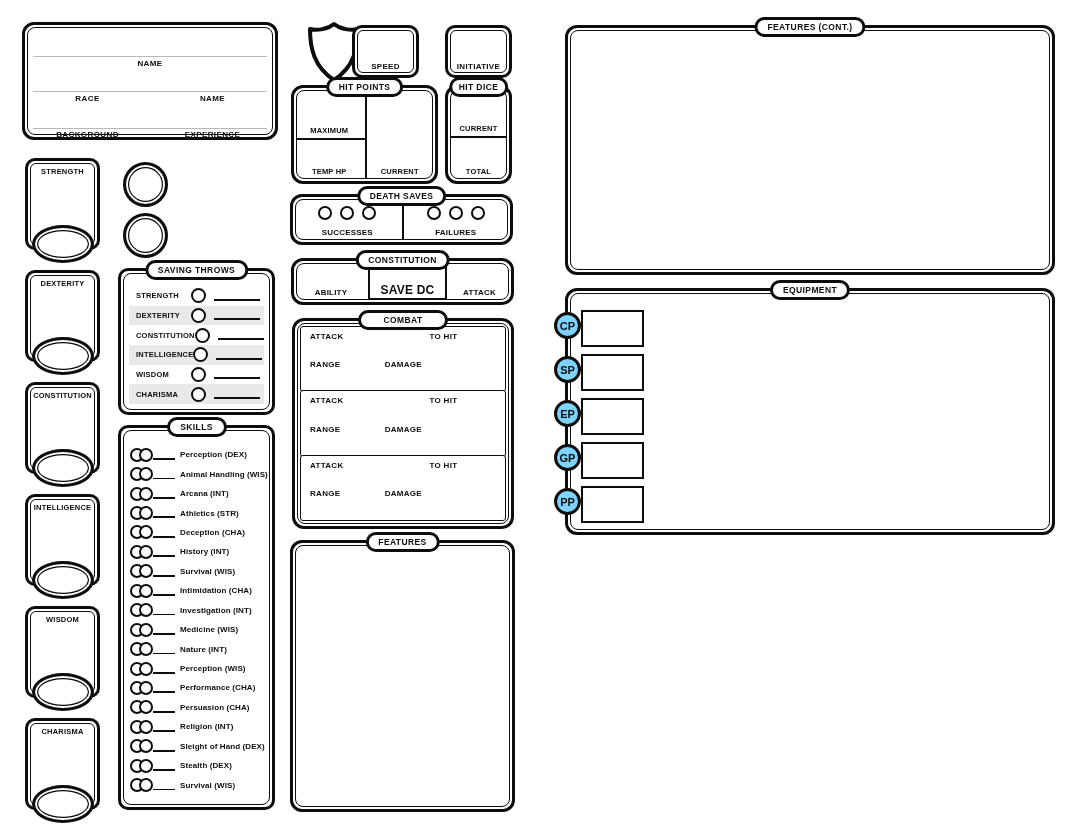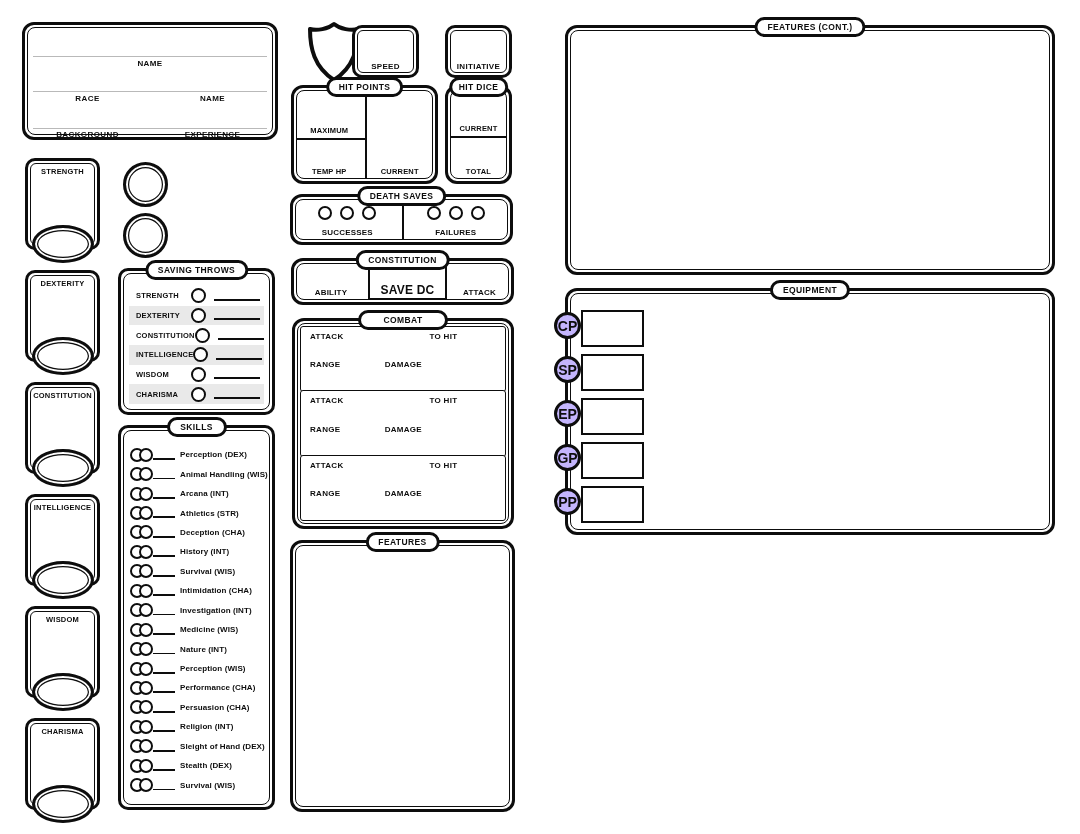--- a/index.html
+++ b/index.html
@@ -70,22 +70,22 @@
   
   .sc-mid{position:absolute;left:74px;top:2px;bottom:2px;width:79px;border:2px solid #0d0d0d;background:#fff;}
 
   
   .cb-rows{position:absolute;inset:5px;display:flex;flex-direction:column;z-index:1;}
   .cb-block{flex:1;border:1.7px solid #0d0d0d;border-radius:3px;position:relative;background:#fff;}
   .cb-block + .cb-block{margin-top:-1.7px;}
   .cl{position:absolute;font-size:8px;font-weight:700;letter-spacing:.3px;}
 
   
-  .coin-circle{position:absolute;left:-14px;width:27px;height:27px;border-radius:50%;border:3px solid #0d0d0d;background:#c4b5fd;
-               display:flex;align-items:center;justify-content:center;font-size:14px;font-weight:700;z-index:6;}
+  .coin-circle{position:absolute;left:-14px;width:27px;height:27px;border-radius:50%;border:3px solid #0d0d0d;background:#7dd3fc;
+               display:flex;align-items:center;justify-content:center;font-size:11px;font-weight:700;z-index:6;}
   .coin-rect{position:absolute;left:13px;width:63px;height:37px;border:2.5px solid #0d0d0d;background:#fff;z-index:4;}
 
   .fill-area{position:absolute;inset:8px;background:transparent;}
 </style>
 </head>
 <body>
 
 <div class="sheet">
 
   <div class="dbox" style="left:22px;top:22px;width:256px;height:118px;">

